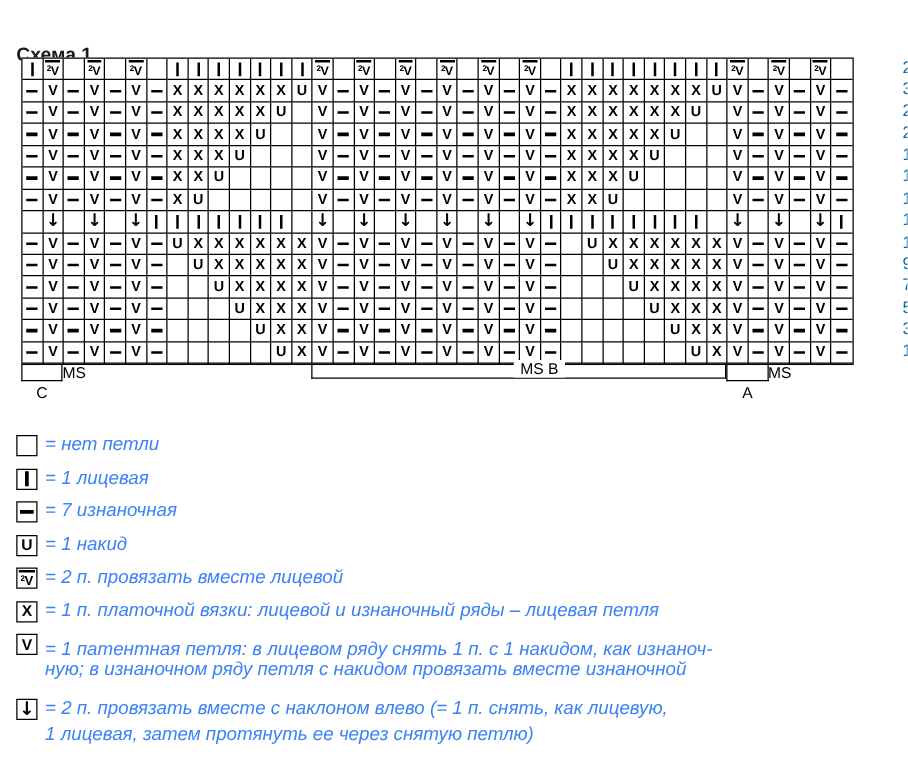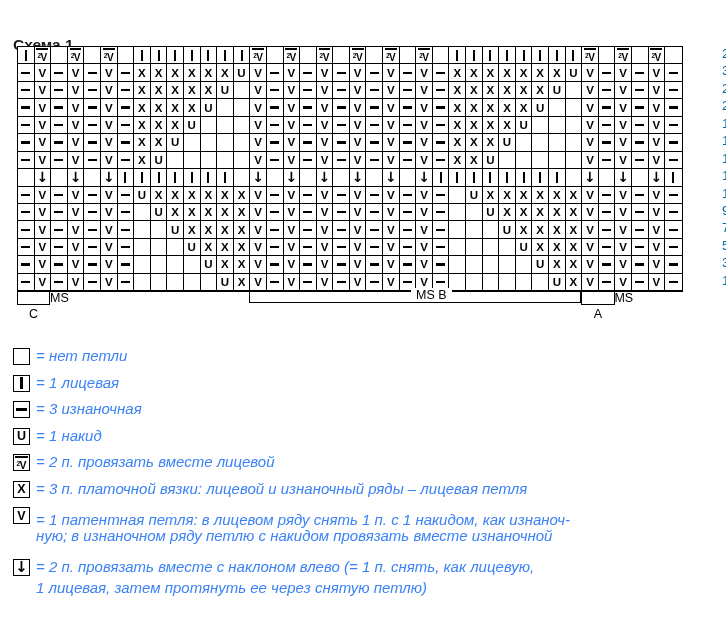--- a/index.html
+++ b/index.html
@@ -1064,30 +1064,30 @@
 <div id="legend">
     <div class="lbox" style="top: 348px;"></div>
     <div class="ltext" style="top: 346px;">= нет петли</div>
     <div class="lbox" style="top: 374.5px;">
       <i class="bar"></i>
     </div>
     <div class="ltext" style="top: 372.5px;">= 1 лицевая</div>
     <div class="lbox" style="top: 401px;">
       <i class="dash"></i>
     </div>
-    <div class="ltext" style="top: 399px;">= 3 изнаночная</div>
+    <div class="ltext" style="top: 399px;">= 7 изнаночная</div>
     <div class="lbox" style="top: 427.5px;">U</div>
     <div class="ltext" style="top: 425.5px; text-align: right;">= 1 накид</div>
     <div class="lbox" style="top: 454px;">
       <span class="tt"><sup>2</sup>V</span>
     </div>
     <div class="ltext" style="top: 452px;">= 2 п. провязать вместе лицевой</div>
     <div class="lbox" style="top: 480.5px;">X</div>
-    <div class="ltext" style="top: 478.5px;">= 3 п. платочной вязки: лицевой и изнаночный ряды – лицевая петля</div>
+    <div class="ltext" style="top: 478.5px;">= 1 п. платочной вязки: лицевой и изнаночный ряды – лицевая петля</div>
     <div class="lbox" style="top: 507px;">V</div>
     <div class="ltext" style="top: 510px;">= 1 патентная петля: в лицевом ряду снять 1 п. с 1 накидом, как изнаноч-</div>
-    <div class="ltext" style="top: 526px;">ную; в изнаночном ряду петлю с накидом провязать вместе изнаночной</div>
+    <div class="ltext" style="top: 526px;">ную; в изнаночном ряду петля с накидом провязать вместе изнаночной</div>
     <div class="lbox" style="top: 559px;">
       <span class="arr">↓</span>
     </div>
     <div class="ltext" style="top: 557px;">= 2 п. провязать вместе с наклоном влево (= 1 п. снять, как лицевую,</div>
     <div class="ltext" style="top: 578px; text-align: right;">1 лицевая, затем протянуть ее через снятую петлю)</div>
   </div>
 
 </body></html>

